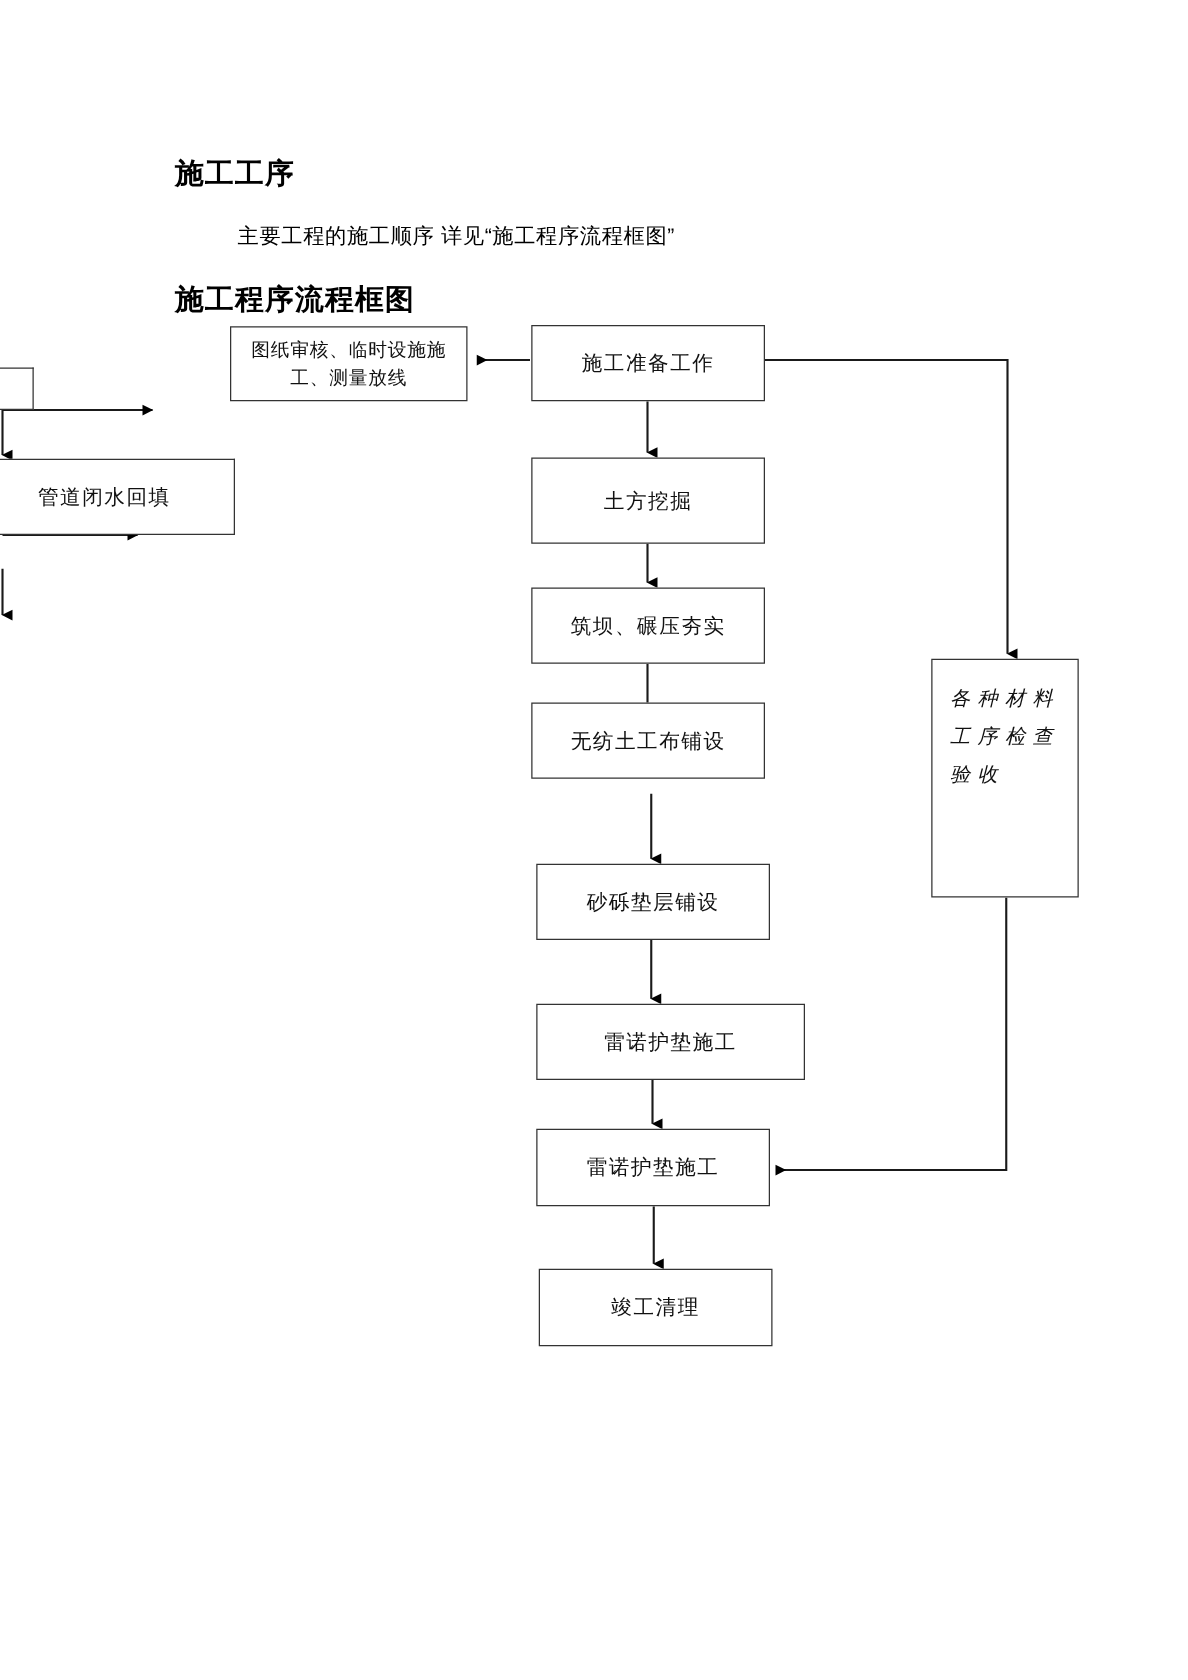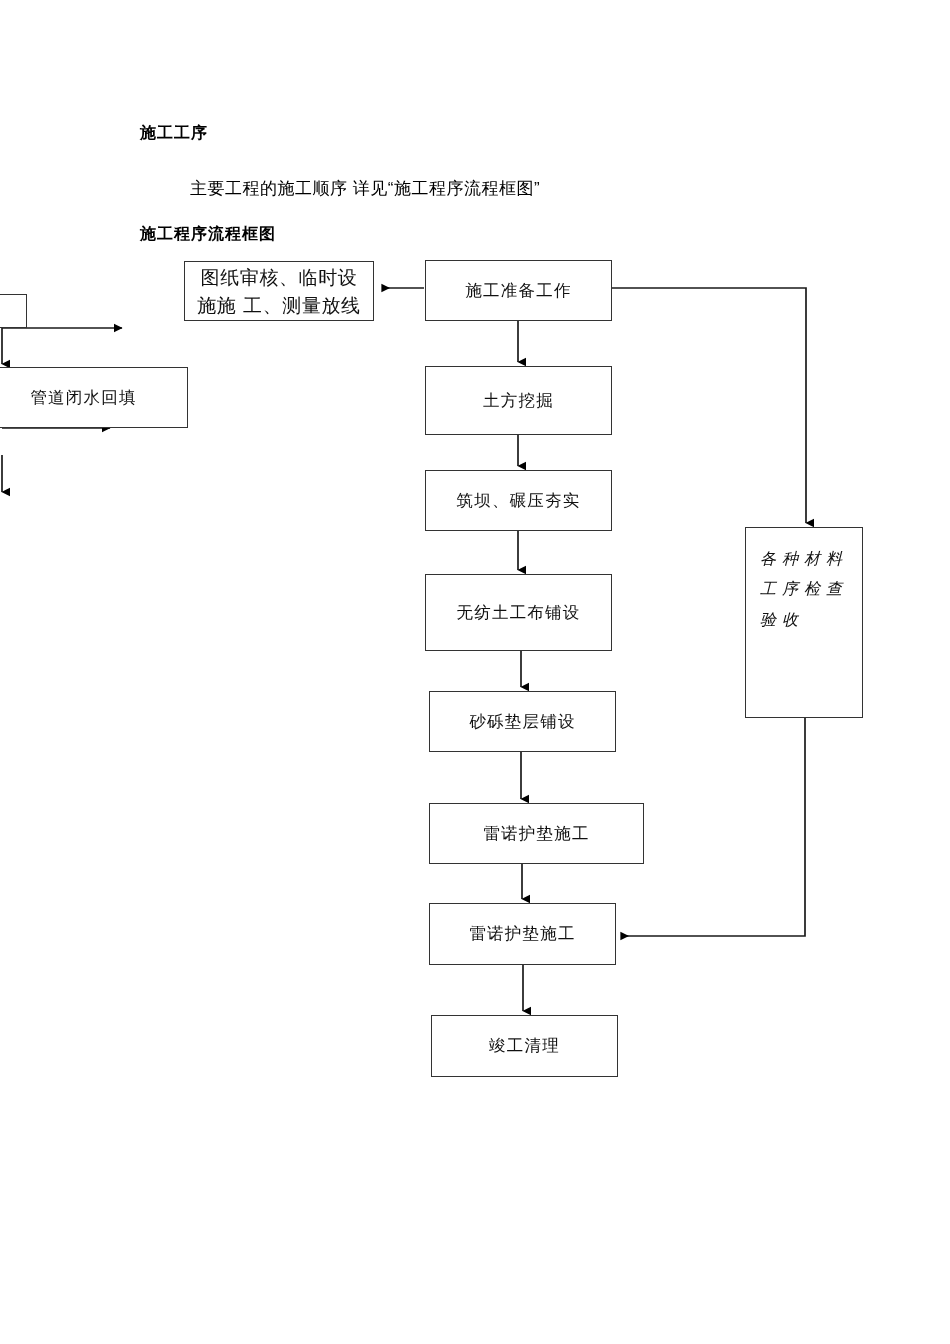--- a/index.html
+++ b/index.html
@@ -20,21 +20,21 @@
     position: absolute;
     left: 0; top: 0;
     width: 950px;
     height: 1344px;
   }
 
   
   .heading {
     position: absolute;
     font-weight: bold;
-    font-size: 16px;
+    font-size: 23px;
     letter-spacing: 1px;
     white-space: nowrap;
     font-family: "DejaVu Serif", "Liberation Serif", serif;
   }
   #heading-1 { left: 140px; top: 123px; }
   #heading-2 { left: 140px; top: 224px; }
 
   .body-line {
     position: absolute;
     font-size: 17px;
@@ -62,21 +62,21 @@
     justify-content: center;
     text-align: center;
     font-size: 16.5px;
     line-height: 1.55;
     letter-spacing: 1.2px;
     font-family: "DejaVu Serif", "Liberation Serif", serif;
     color: #111111;
     padding: 0 6px;
   }
 
-  .node.two-line { font-size: 19px; letter-spacing: 0.6px; line-height: 1.5; }
+  .node.two-line { font-size: 15px; letter-spacing: 0.6px; line-height: 1.5; }
 
   .node.tall-right {
     align-items: flex-start;
     justify-content: flex-start;
     text-align: left;
     padding: 16px 12px 0 14px;
     letter-spacing: 6px;
     line-height: 1.9;
     font-size: 16px;
   }
@@ -145,21 +145,21 @@
 
     <div class="node" style="left:425px; top:260px; width:187px; height:61px;">施工准备工作</div>
 
     <div class="node two-line" style="left:184px; top:261px; width:190px; height:60px;">图纸审核、临时设施施
 工、测量放线</div>
 
     <div class="node" style="left:425px; top:366px; width:187px; height:69px;">土方挖掘</div>
 
     <div class="node" style="left:425px; top:470px; width:187px; height:61px;">筑坝、碾压夯实</div>
 
-    <div class="node" style="left:425px; top:574px; width:187px; height:77px;">无纺土工布铺设</div>
+    <div class="node" style="left:425px; top:562px; width:187px; height:61px;">无纺土工布铺设</div>
 
     <div class="node" style="left:429px; top:691px; width:187px; height:61px;text-align:right;">砂砾垫层铺设</div>
 
     <div class="node" style="left:429px; top:803px; width:215px; height:61px;">雷诺护垫施工</div>
 
     <div class="node" style="left:429px; top:903px; width:187px; height:62px;">雷诺护垫施工</div>
 
     <div class="node" style="left:431px; top:1015px; width:187px; height:62px;">竣工清理</div>
 
     <div class="node tall-right" style="left:745px; top:527px; width:118px; height:191px;font-style:italic;">各种材料工序检查验收</div>

